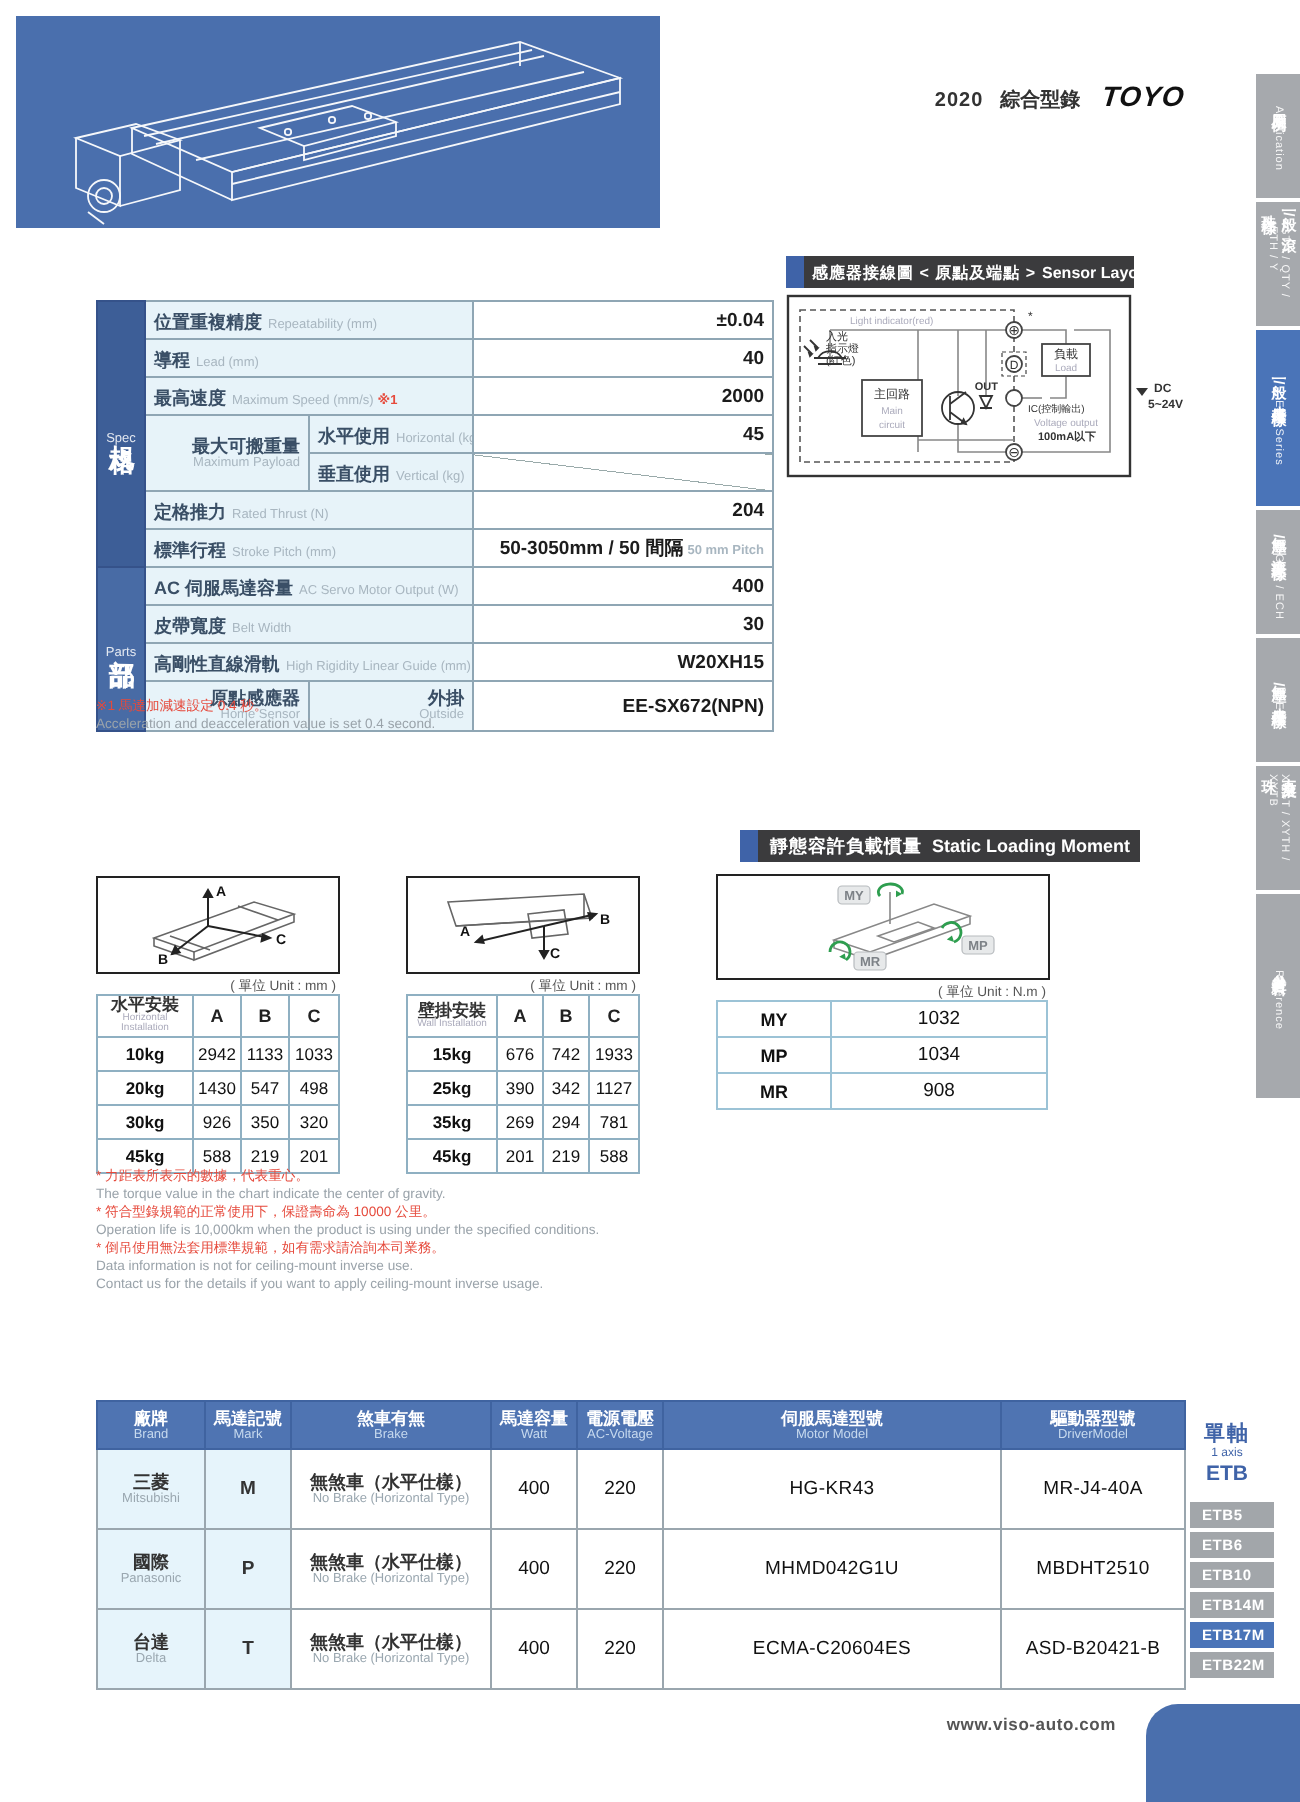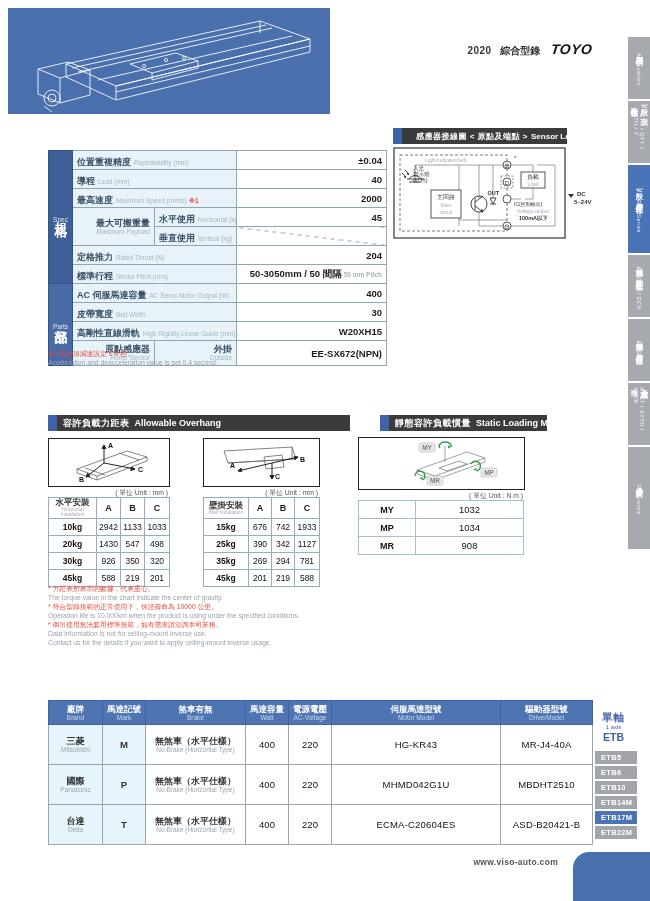--- a/index.html
+++ b/index.html
@@ -250,21 +250,21 @@
   </tbody>
     </table>
 
   <div class="spec-note">
     <span class="r">※1 馬達加減速設定 0.4 秒。</span>
     <span class="g">Acceleration and deacceleration value is set 0.4 second.</span>
   </div>
 
   <div class="sec-head" style="left:393px;top:128px;width:174px;">
     <span class="sec-accent"></span>
-    <span class="sec-bar" style="padding-left:14px;">
+    <span class="sec-bar" style="padding-left:4px;">
         <span class="zh" style="font-size:8px;">感應器接線圖 &lt; 原點及端點 &gt;</span>
         <span class="en" style="font-size:8px;margin-left:3px;">Sensor Layout</span>
       </span>
   </div>
 
   <svg style="position:absolute;left:393px;top:146px;" width="200" height="95" viewBox="0 0 200 95">
     <rect x="1" y="2" width="171" height="90" fill="#fff" stroke="#333" stroke-width="1.2"></rect>
     <rect x="7" y="9" width="107" height="76" fill="none" stroke="#555" stroke-width="0.8" stroke-dasharray="3,2"></rect>
 
     <g stroke="#888" stroke-width="0.8" fill="none">
@@ -324,27 +324,20 @@
 
     <text x="121" y="60" font-size="5" fill="#333">IC(控制輸出)</text>
     <text x="124" y="67" font-size="5" fill="#aab">Voltage output</text>
     <text x="126" y="74" font-size="5.5" font-weight="bold" fill="#333">100mA以下</text>
 
     <path d="M175 48 l6 0 l-3 4 Z" fill="#333"></path>
     <text x="184" y="50" font-size="6" font-weight="bold" fill="#333">DC</text>
     <text x="181" y="58" font-size="6" font-weight="bold" fill="#333">5~24V</text>
   </svg>
 
-  <div class="sec-head" style="left:48px;top:415px;width:302px;">
-    <span class="sec-accent"></span>
-    <span class="sec-bar">
-        <span class="zh">容許負載力距表</span>
-        <span class="en">Allowable Overhang</span>
-      </span>
-  </div>
 
   <div class="diag" style="left:48px;top:438px;width:120px;height:47px;">
     <svg width="117" height="44" viewBox="0 0 117 44">
       <g stroke="#666" stroke-width="0.8" fill="none">
         <path d="M28 30 L78 12 L98 18 L48 37 Z"></path>
         <path d="M48 37 L48 41 L98 22 L98 18"></path>
         <path d="M28 30 L28 34 L48 41"></path>
         <path d="M36 29 L56 36 M70 14 L90 21"></path>
       </g>
       <g stroke="#222" stroke-width="1" fill="none">
@@ -476,21 +469,21 @@
   <div class="notes">
     <span class="r">* 力距表所表示的數據，代表重心。</span>
     <span class="g">The torque value in the chart indicate the center of gravity.</span>
     <span class="r">* 符合型錄規範的正常使用下，保證壽命為 10000 公里。</span>
     <span class="g">Operation life is 10,000km when the product is using under the specified conditions.</span>
     <span class="r">* 倒吊使用無法套用標準規範，如有需求請洽詢本司業務。</span>
     <span class="g">Data information is not for ceiling-mount inverse use.</span>
     <span class="g">Contact us for the details if you want to apply ceiling-mount inverse usage.</span>
   </div>
 
-  <div class="sec-head" style="left:380px;top:415px;width:167px;">
+  <div class="sec-head" style="left:370px;top:415px;width:200px;">
     <span class="sec-accent"></span>
     <span class="sec-bar">
         <span class="zh">靜態容許負載慣量</span>
         <span class="en">Static Loading Moment</span>
       </span>
   </div>
 
   <div class="diag" style="left:358px;top:437px;width:165px;height:51px;">
     <svg width="162" height="48" viewBox="0 0 162 48">
       <g stroke="#888" stroke-width="0.8" fill="none">

